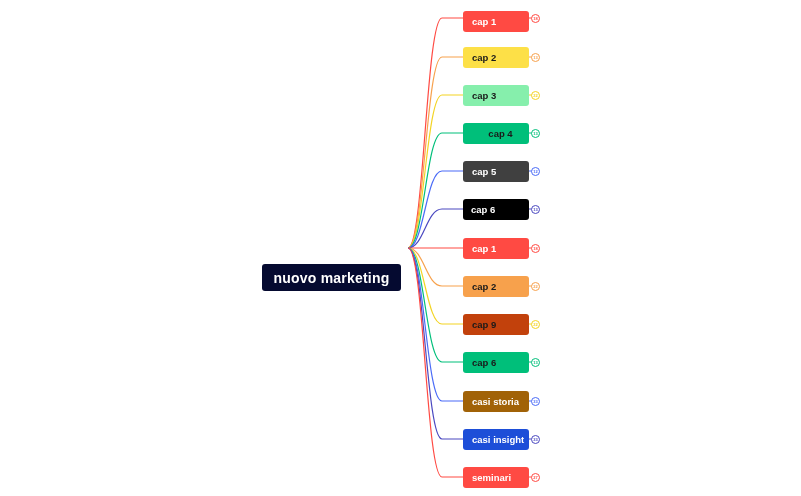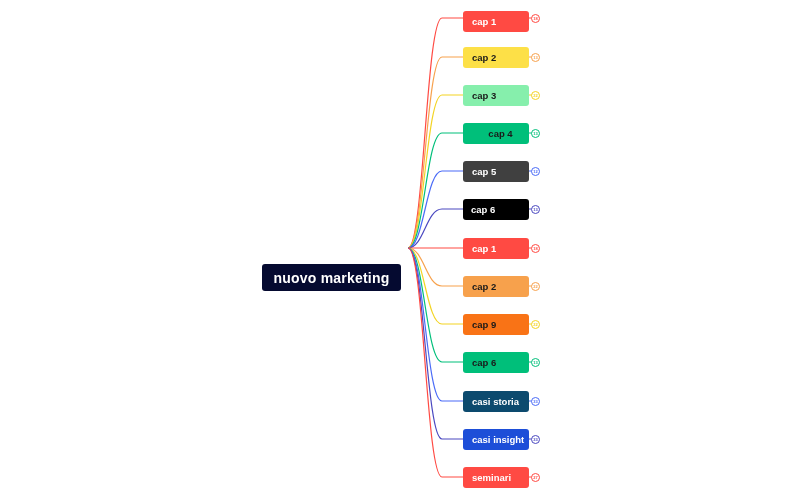--- a/index.html
+++ b/index.html
@@ -84,29 +84,29 @@
       </div>
       <div class="badge" style="top: 204.5px; border-color: rgb(74, 72, 192); color: rgb(74, 72, 192);">13</div>
       <div class="node" style="top: 237.5px; background: rgb(255, 74, 67); color: rgb(255, 255, 255);">
         <span>cap 1</span>
       </div>
       <div class="badge" style="top: 243.5px; border-color: rgb(255, 74, 67); color: rgb(255, 74, 67);">18</div>
       <div class="node" style="top: 275.5px; background: rgb(247, 161, 76); color: rgb(26, 26, 26);">
         <span>cap 2</span>
       </div>
       <div class="badge" style="top: 281.5px; border-color: rgb(247, 161, 76); color: rgb(247, 161, 76);">22</div>
-      <div class="node" style="top: 313.5px; background: #f97316; color: rgb(26, 26, 26);">
+      <div class="node" style="top: 313.5px; background: #c2410c; color: rgb(26, 26, 26);">
         <span>cap 9</span>
       </div>
       <div class="badge" style="top: 319.5px; border-color: rgb(243, 212, 35); color: rgb(243, 212, 35);">22</div>
       <div class="node" style="top: 351.5px; background: rgb(0, 191, 122); color: rgb(26, 26, 26);">
         <span>cap 6</span>
       </div>
       <div class="badge" style="top: 357.5px; border-color: rgb(0, 191, 122); color: rgb(0, 191, 122);">13</div>
-      <div class="node" style="top: 390.5px; background: #0c4a6e; color: rgb(255, 255, 255);">
+      <div class="node" style="top: 390.5px; background: #a16207; color: rgb(255, 255, 255);">
         <span>casi storia</span>
       </div>
       <div class="badge" style="top: 396.5px; border-color: rgb(74, 107, 247); color: rgb(74, 107, 247);">33</div>
       <div class="node" style="top: 428.5px; background: #1d4ed8; color: rgb(255, 255, 255);">
         <span>casi insight</span>
       </div>
       <div class="badge" style="top: 434.5px; border-color: rgb(74, 72, 192); color: rgb(74, 72, 192);">33</div>
       <div class="node" style="top: 466.5px; background: rgb(255, 74, 67); color: rgb(255, 255, 255);">
         <span>seminari</span>
       </div>

